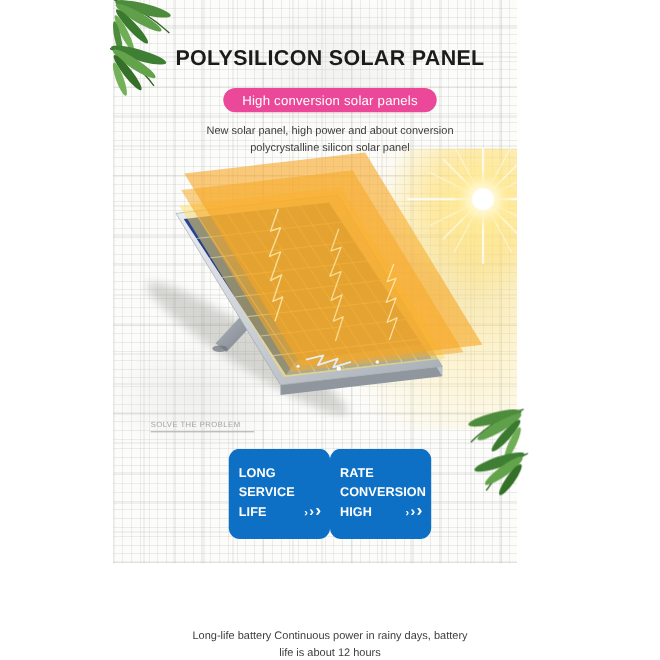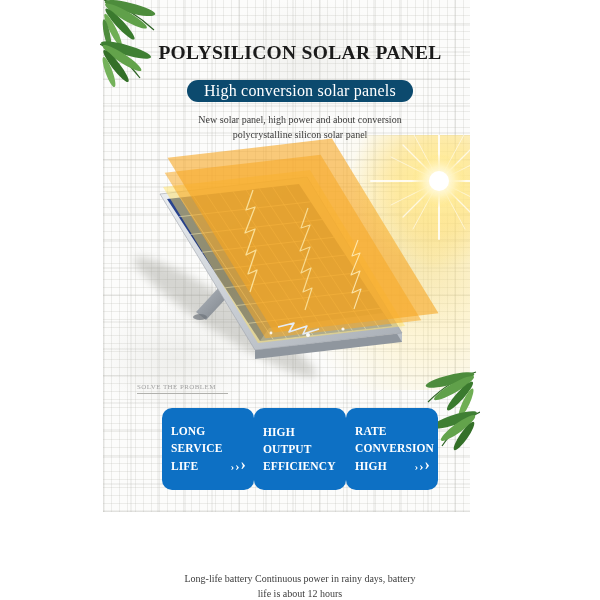--- a/index.html
+++ b/index.html
@@ -1,37 +1,37 @@
 <!DOCTYPE html>
 <html><head>
 <meta charset="utf-8">
 <style>
   html,body{margin:0;padding:0;}
   body{width:600px;height:600px;background:#fff;font-family:"Liberation Sans","DejaVu Sans",sans-serif;overflow:hidden;}
-  #canvas{position:relative;width:600px;height:600px;background:#fff;overflow:hidden;font-family:Liberation Serif, serif;}
+  #canvas{position:relative;width:600px;height:600px;background:#fff;overflow:hidden;}
 
   
   .strip{position:absolute;left:103px;top:0;width:367px;height:512px;background-color:#fcfcfb;
     background-image:
       radial-gradient(150px 100px at 78% 52%, rgba(214,208,190,.35), transparent 70%),
       radial-gradient(120px 80px at 20% 70%, rgba(205,205,198,.28), transparent 70%),
       radial-gradient(140px 90px at 55% 12%, rgba(205,205,198,.22), transparent 70%),
       repeating-linear-gradient(0deg, rgba(170,170,162,.20) 0 1px, transparent 1px 8px),
       repeating-linear-gradient(90deg, rgba(170,170,162,.20) 0 1px, transparent 1px 8px),
       repeating-linear-gradient(0deg, rgba(150,150,142,.12) 0 2px, transparent 2px 27px),
       repeating-linear-gradient(90deg, rgba(150,150,142,.12) 0 2px, transparent 2px 27px);
   }
 
   .center-line{position:absolute;left:0;width:600px;text-align:center;}
   .h-title{font-size:19.5px;font-weight:800;color:#1b1b1b;letter-spacing:.3px;}
   #solar-title{top:42px;}
   #battery-title{top:511px;}
 
   .pill-row{position:absolute;left:0;width:600px;text-align:center;}
-  .pill{display:inline-block;background:#0c4a6e;color:#fff;font-size:16px;line-height:22px;height:22px;
+  .pill{display:inline-block;background:#ec4899;color:#fff;font-size:12px;line-height:22px;height:22px;
         padding:0 17px;border-radius:12px;letter-spacing:.2px;}
   #solar-pill{top:80px;}
   #battery-pill{top:545px;}
 
   .desc{position:absolute;left:0;width:600px;text-align:center;color:#3c3c3c;font-size:10px;line-height:15px;}
   #solar-desc{top:112px;}
   #battery-desc{top:572px;line-height:14.5px;}
 
   .leaf{position:absolute;}
   #leaf-tl{left:100px;top:-2px;}
@@ -186,28 +186,20 @@
       <div class="bline">
           <span>LONG SERVICE</span>
         </div>
       <div class="bline">
         <span>LIFE</span>
         <span class="chevs"><span class="chev c1">›</span><span class="chev c2">›</span><span class="chev c3">›</span></span>
       </div>
     </div>
     <div class="card">
       <div class="bline">
-          <span>HIGH OUTPUT</span>
-        </div>
-      <div class="bline">
-          <span>EFFICIENCY</span>
-        </div>
-    </div>
-    <div class="card">
-      <div class="bline">
           <span>RATE</span>
         </div>
       <div class="bline">
           <span>CONVERSION</span>
         </div>
       <div class="bline">
         <span>HIGH</span>
         <span class="chevs"><span class="chev c1">›</span><span class="chev c2">›</span><span class="chev c3">›</span></span>
       </div>
     </div>

